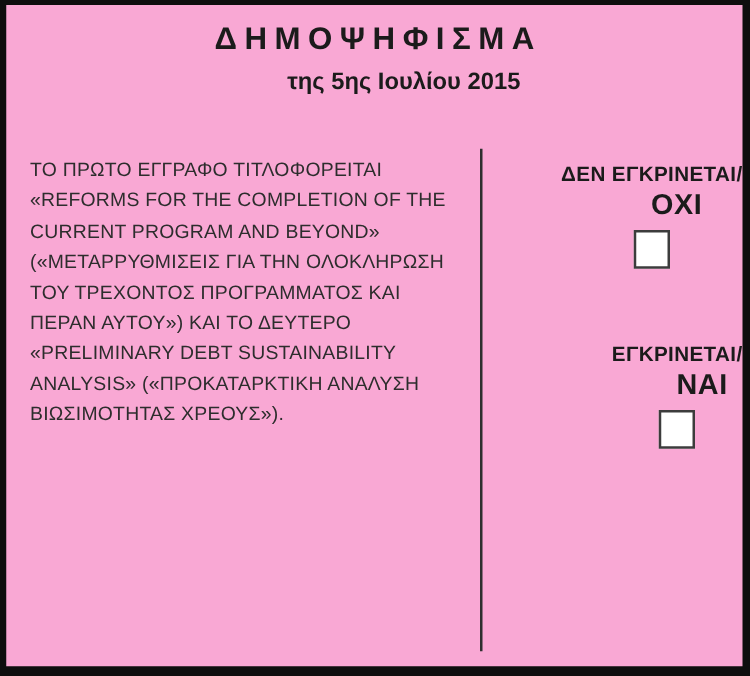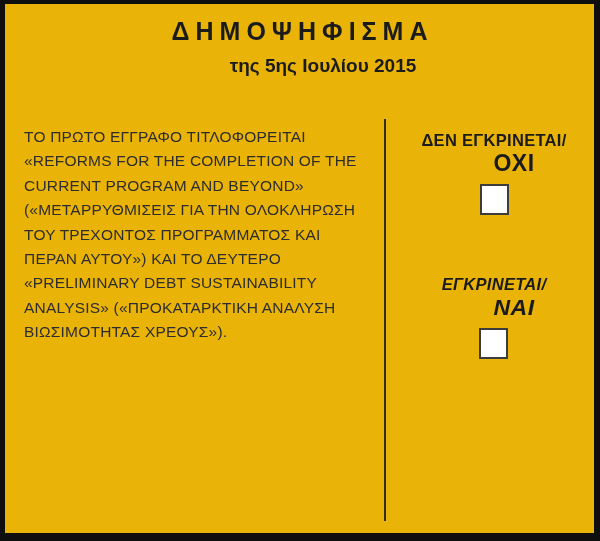--- a/index.html
+++ b/index.html
@@ -5,21 +5,21 @@
   html, body { margin: 0; padding: 0; }
   body {
     font-family: "Liberation Sans", sans-serif;
     background: #d9d9d9;
   }
   .ballot {
     position: relative;
     width: 600px;
     height: 541px;
     box-sizing: border-box;
-    background: #eab308;
+    background: #f9a8d4;
     border-style: solid;
     border-color: #0e0e0e;
     border-width: 4px 6px 8px 5px;
     overflow: hidden;
   }
   .header {
     text-align: center;
     padding-top: 13px;
   }
   .title {
@@ -60,31 +60,31 @@
   .divider {
     flex: 0 0 2px;
     width: 2px;
     height: 402px;
     background: #2f2f2f;
   }
   .options-col {
     flex: 1;
     display: flex;
     flex-direction: column;
-    align-items: center;
+    align-items: flex-end;
     padding-top: 12px;
     padding-left: 8px;
   }
   .option {
     display: flex;
     flex-direction: column;
     align-items: center;
     text-align: center;
   }
-  .option + .option { margin-top: 60px; font-style: italic; }
+  .option + .option { margin-top: 60px; }
   .option-label {
     font-size: 16.5px;
     font-weight: bold;
     letter-spacing: 0.3px;
     color: #1b1b1b;
     line-height: 18px;
   }
   .option-answer {
     font-size: 23px;
     font-weight: bold;

